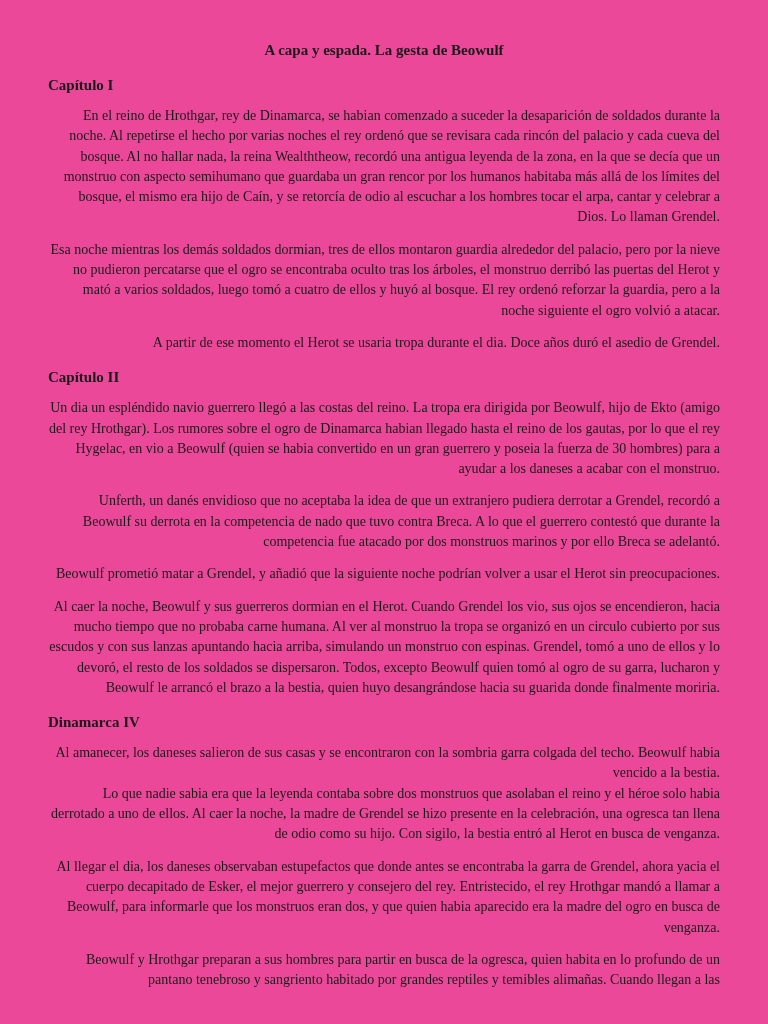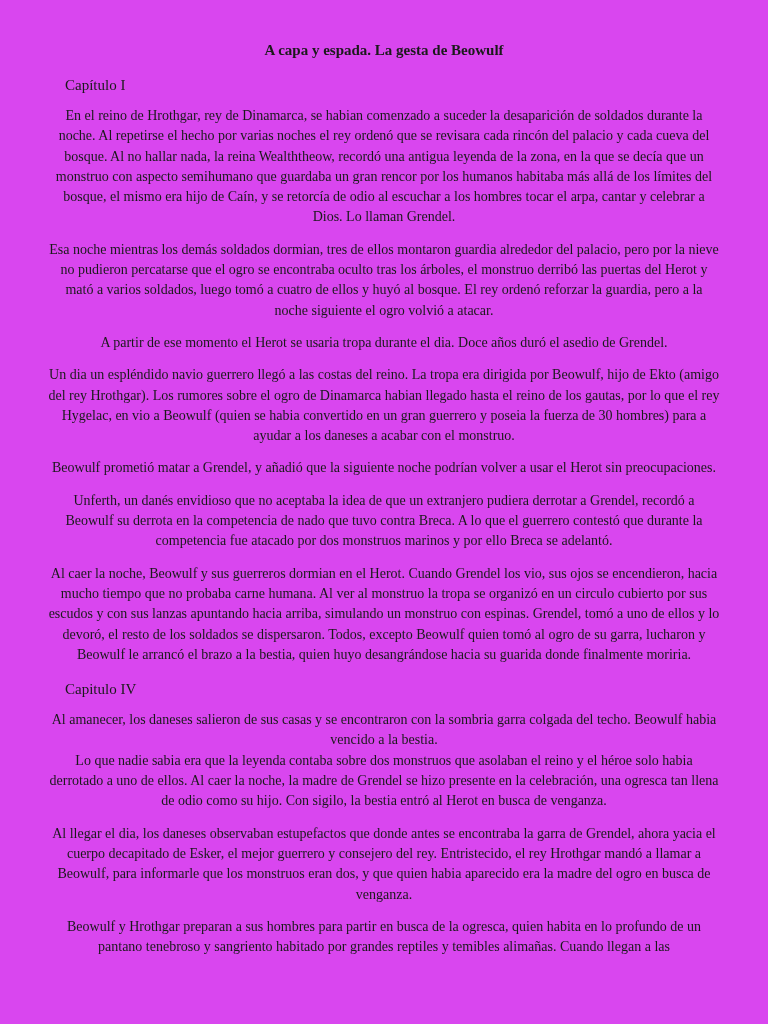--- a/index.html
+++ b/index.html
@@ -12,69 +12,70 @@
     height: 1024px;
     overflow: hidden;
     font-family: "Liberation Serif", "DejaVu Serif", serif;
     color: #1a1a1a;
   }
   .page {
     box-sizing: border-box;
     width: 768px;
     height: 1024px;
     padding: 40px 48px 0 48px;
-    background: #d946ef;
+    background: #ec4899;
   }
   .doc-title {
     text-align: center;
     font-weight: bold;
     font-size: 15px;
     line-height: 20px;
     margin: 0 0 15px 0;
   }
   .chapter-heading {
     font-size: 15px;
-    font-weight: normal;
+    font-weight: bold;
     line-height: 20px;
-    margin: 14px 0 11px 17px;
+    margin: 14px 0 11px 0;
   }
   .para {
     font-size: 14px;
     line-height: 20.3px;
     margin: 0 0 12px 0;
     white-space: pre-line;
-    text-align: center;
+    text-align: right;
   }
 </style>
 </head>
 <body>
 
 <div class="page">
 
   <div class="doc-title">A capa y espada. La gesta de Beowulf</div>
 
   <div>
     <div class="chapter-heading">Capítulo I</div>
     <p class="para">En el reino de Hrothgar, rey de Dinamarca, se habian comenzado a suceder la desaparición de soldados durante la noche. Al repetirse el hecho por varias noches el rey ordenó que se revisara cada rincón del palacio y cada cueva del bosque. Al no hallar nada, la reina Wealththeow, recordó una antigua leyenda de la zona, en la que se decía que un monstruo con aspecto semihumano que guardaba un gran rencor por los humanos habitaba más allá de los límites del bosque, el mismo era hijo de Caín, y se retorcía de odio al escuchar a los hombres tocar el arpa, cantar y celebrar a Dios. Lo llaman Grendel.</p>
     <p class="para">Esa noche mientras los demás soldados dormian, tres de ellos montaron guardia alrededor del palacio, pero por la nieve no pudieron percatarse que el ogro se encontraba oculto tras los árboles, el monstruo derribó las puertas del Herot y mató a varios soldados, luego tomó a cuatro de ellos y huyó al bosque. El rey ordenó reforzar la guardia, pero a la noche siguiente el ogro volvió a atacar.</p>
     <p class="para">A partir de ese momento el Herot se usaria tropa durante el dia. Doce años duró el asedio de Grendel.</p>
   </div>
 
   <div>
+    <div class="chapter-heading">Capítulo II</div>
     <p class="para">Un dia un espléndido navio guerrero llegó a las costas del reino. La tropa era dirigida por Beowulf, hijo de Ekto (amigo del rey Hrothgar). Los rumores sobre el ogro de Dinamarca habian llegado hasta el reino de los gautas, por lo que el rey Hygelac, en vio a Beowulf (quien se habia convertido en un gran guerrero y poseia la fuerza de 30 hombres) para a ayudar a los daneses a acabar con el monstruo.</p>
+    <p class="para">Unferth, un danés envidioso que no aceptaba la idea de que un extranjero pudiera derrotar a Grendel, recordó a Beowulf su derrota en la competencia de nado que tuvo contra Breca. A lo que el guerrero contestó que durante la competencia fue atacado por dos monstruos marinos y por ello Breca se adelantó.</p>
     <p class="para">Beowulf prometió matar a Grendel, y añadió que la siguiente noche podrían volver a usar el Herot sin preocupaciones.</p>
-    <p class="para">Unferth, un danés envidioso que no aceptaba la idea de que un extranjero pudiera derrotar a Grendel, recordó a Beowulf su derrota en la competencia de nado que tuvo contra Breca. A lo que el guerrero contestó que durante la competencia fue atacado por dos monstruos marinos y por ello Breca se adelantó.</p>
   </div>
 
   <div>
     <p class="para">Al caer la noche, Beowulf y sus guerreros dormian en el Herot. Cuando Grendel los vio, sus ojos se encendieron, hacia mucho tiempo que no probaba carne humana. Al ver al monstruo la tropa se organizó en un circulo cubierto por sus escudos y con sus lanzas apuntando hacia arriba, simulando un monstruo con espinas. Grendel, tomó a uno de ellos y lo devoró, el resto de los soldados se dispersaron. Todos, excepto Beowulf quien tomó al ogro de su garra, lucharon y Beowulf le arrancó el brazo a la bestia, quien huyo desangrándose hacia su guarida donde finalmente moriria.</p>
   </div>
 
   <div>
-    <div class="chapter-heading">Capitulo IV</div>
+    <div class="chapter-heading">Dinamarca IV</div>
     <p class="para">Al amanecer, los daneses salieron de sus casas y se encontraron con la sombria garra colgada del techo. Beowulf habia vencido a la bestia.
 Lo que nadie sabia era que la leyenda contaba sobre dos monstruos que asolaban el reino y el héroe solo habia derrotado a uno de ellos. Al caer la noche, la madre de Grendel se hizo presente en la celebración, una ogresca tan llena de odio como su hijo. Con sigilo, la bestia entró al Herot en busca de venganza.</p>
   </div>
 
   <div>
     <p class="para">Al llegar el dia, los daneses observaban estupefactos que donde antes se encontraba la garra de Grendel, ahora yacia el cuerpo decapitado de Esker, el mejor guerrero y consejero del rey. Entristecido, el rey Hrothgar mandó a llamar a Beowulf, para informarle que los monstruos eran dos, y que quien habia aparecido era la madre del ogro en busca de venganza.</p>
     <p class="para">Beowulf y Hrothgar preparan a sus hombres para partir en busca de la ogresca, quien habita en lo profundo de un pantano tenebroso y sangriento habitado por grandes reptiles y temibles alimañas. Cuando llegan a las</p>
   </div>
 
 </div>

